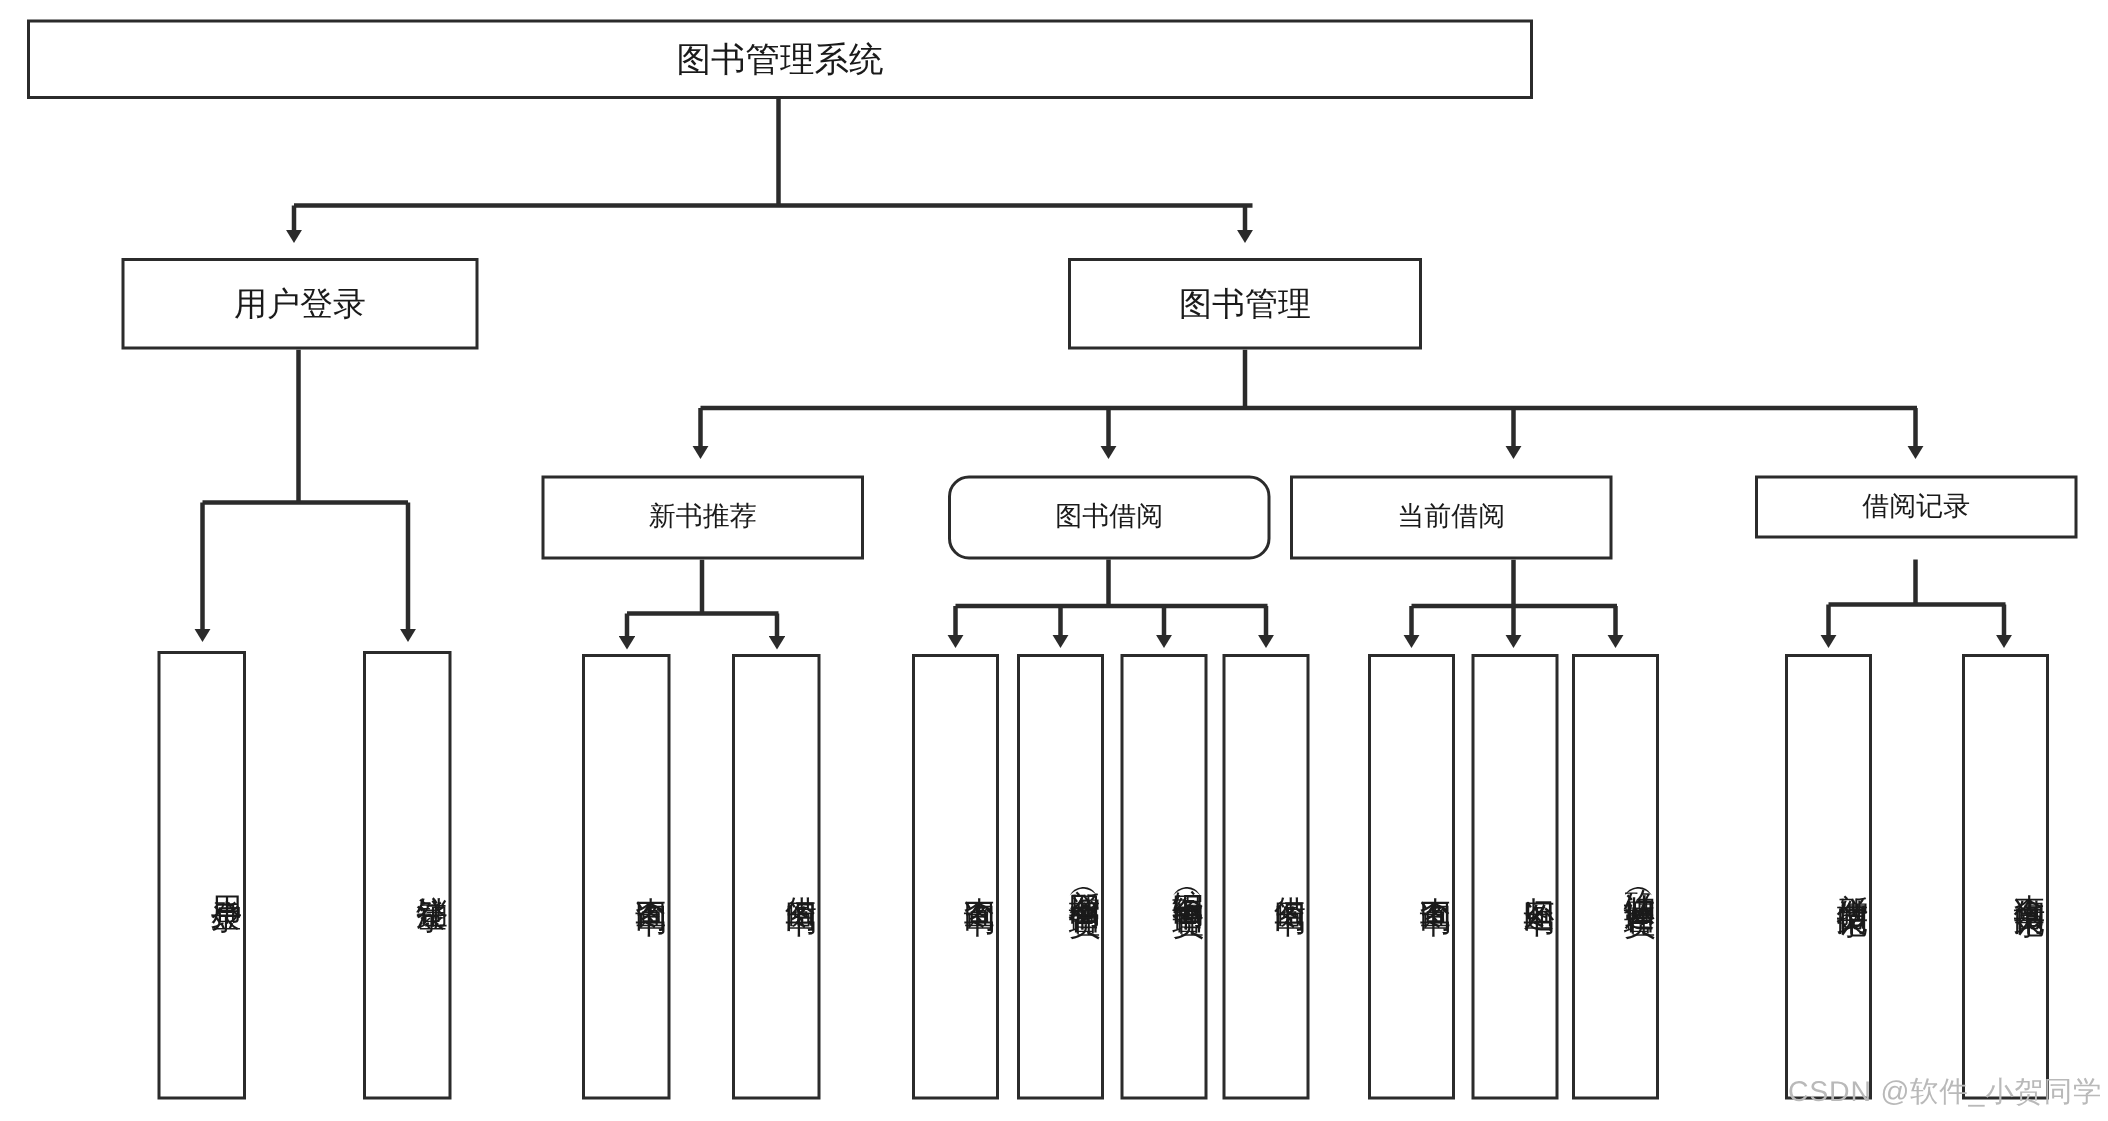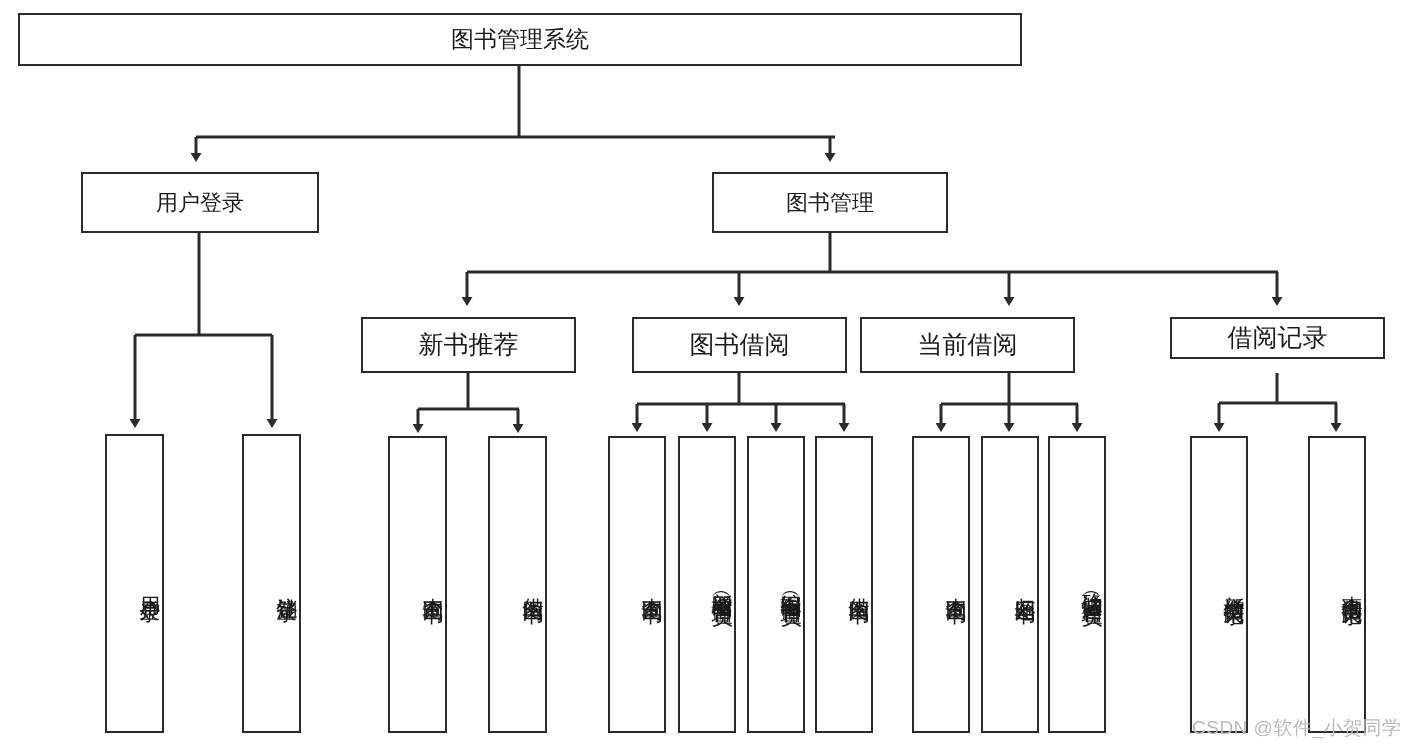--- a/index.html
+++ b/index.html
@@ -38,21 +38,21 @@
     text-align: center;
     line-height: 1.18;
   }
   .node.root {
     font-size: 23px;
   }
   .node.lvl2 {
     font-size: 22px;
   }
   .node.lvl3 {
-    font-size: 25px;
+    font-size: 18px;
   }
   .node.leaf {
     font-size: 21px;
     writing-mode: vertical-rl;
     text-orientation: upright;
     letter-spacing: 2px;
     padding-top: 6px;
     padding-bottom: 6px;
     align-items: flex-start;
     justify-content: center;
@@ -131,21 +131,21 @@
   <div class="node lvl2" style="left:81px; top:172px; width:238px; height:61px;">
     <span>用户登录</span>
   </div>
   <div class="node lvl2" style="left:712px; top:172px; width:236px; height:61px;">
     <span>图书管理</span>
   </div>
 
   <div class="node lvl3" style="left:361px; top:317px; width:215px; height:56px;">
     <span>新书推荐</span>
   </div>
-  <div class="node lvl3" style="left:632px; top:317px; width:215px; height:56px;">
+  <div class="node lvl3" style="left:632px; top:317px; width:215px; height:56px;border-radius:14px;">
     <span>图书借阅</span>
   </div>
   <div class="node lvl3" style="left:860px; top:317px; width:215px; height:56px;">
     <span>当前借阅</span>
   </div>
   <div class="node lvl3" style="left:1170px; top:317px; width:215px; height:42px;">
     <span>借阅记录</span>
   </div>
 
   <div class="node leaf" style="left:105px; top:434px; width:59px; height:299px;">

